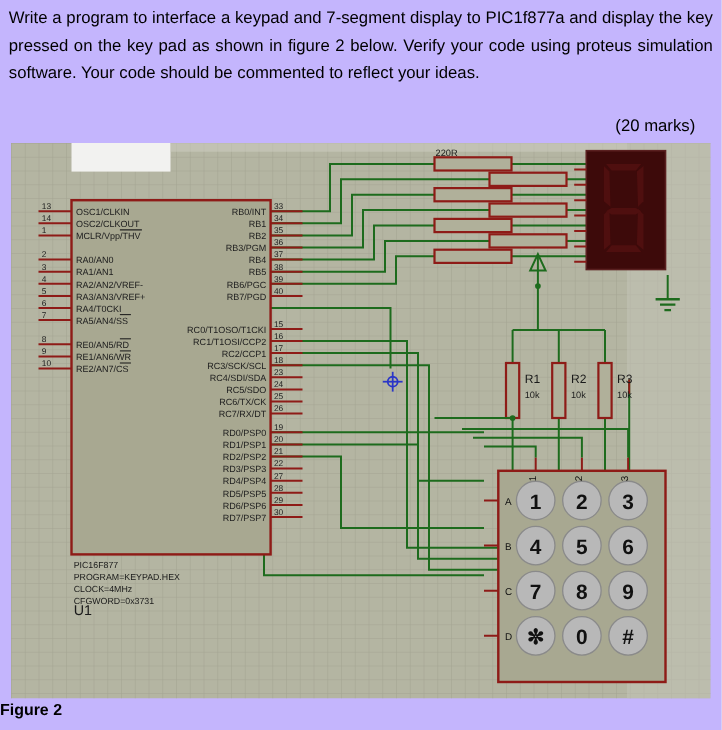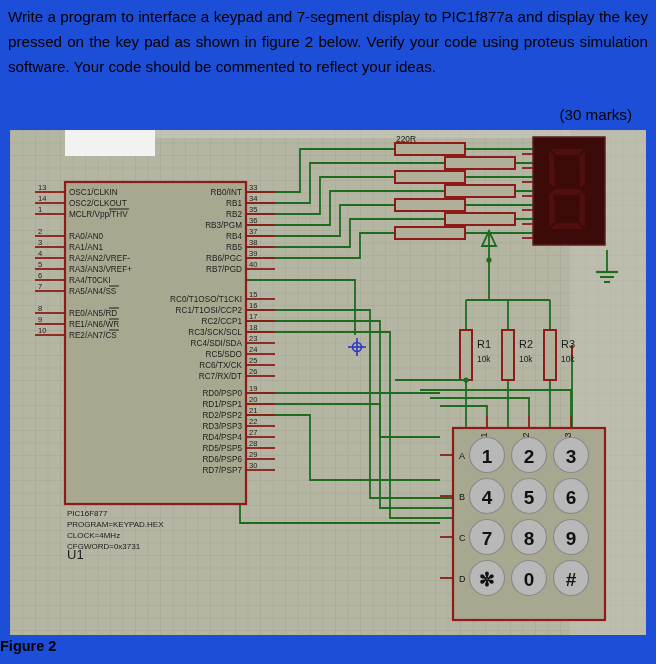--- a/index.html
+++ b/index.html
@@ -1,17 +1,17 @@
 <!DOCTYPE html>
 <html><head>
 <meta charset="utf-8">
 <style>
   html,body{margin:0;padding:0;background:#ffffff;}
   body{width:656px;height:664px;font-family:"Liberation Sans",sans-serif;overflow:hidden;}
-  #root{position:relative;width:656px;height:664px;background:#1d4ed8;}
+  #root{position:relative;width:656px;height:664px;background:#c4b5fd;}
 
   .question{
     position:absolute;left:8px;top:4px;width:640px;
     font-family:"Liberation Sans",sans-serif;
     font-size:15.2px;line-height:25px;color:#000;
     text-align:justify;
   }
   .marks{
     position:absolute;right:24px;top:106px;
     font-size:15.2px;color:#000;font-family:"Liberation Sans",sans-serif;
@@ -34,21 +34,21 @@
   .keycap{font-family:"Liberation Sans",sans-serif;font-size:19px;font-weight:bold;fill:#111;text-anchor:middle;}
   .kprow{font-family:"Liberation Sans",sans-serif;font-size:9px;fill:#111;}
   .kpcol{font-family:"Liberation Sans",sans-serif;font-size:9px;fill:#111;}
 </style>
 </head>
 <body>
 
 <div id="root">
 
   <div class="question">Write a program to interface a keypad and 7-segment display to PIC1f877a and display the key pressed on the key pad as shown in figure 2 below. Verify your code using proteus simulation software. Your code should be commented to reflect your ideas.</div>
-  <div class="marks">(30 marks)</div>
+  <div class="marks">(20 marks)</div>
 
   <div class="figure-wrap">
     <svg width="636" height="505" viewBox="0 0 636 505">
       <defs>
         <pattern id="gridp" width="12.5" height="12.5" patternUnits="userSpaceOnUse">
           <path d="M12.5 0 L0 0 L0 12.5" fill="none" stroke="#a3a492" stroke-width="1"></path>
         </pattern>
       </defs>
 
       <rect x="0" y="0" width="636" height="505" fill="#b4b5a2"></rect>

